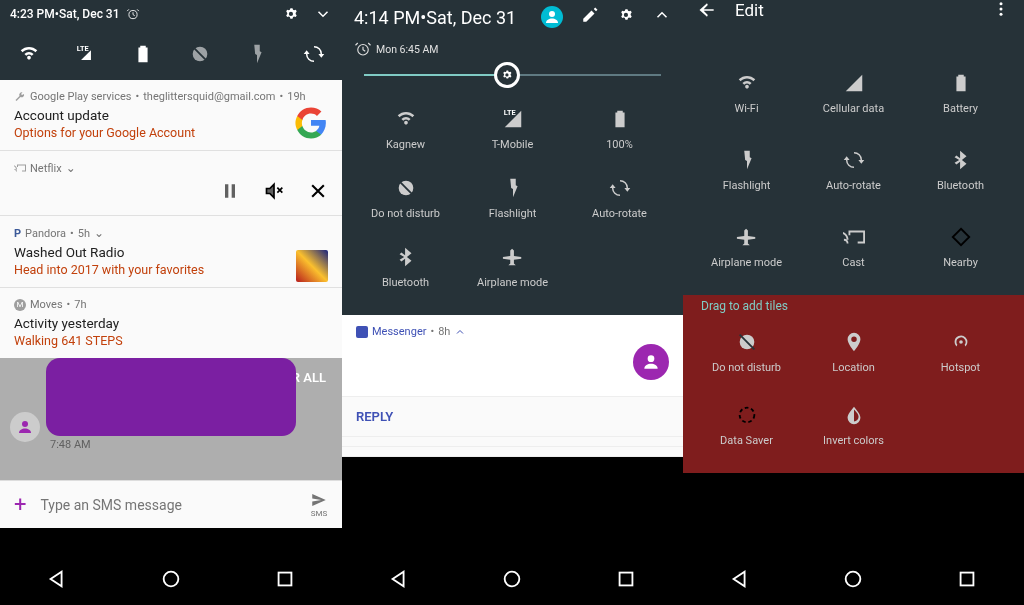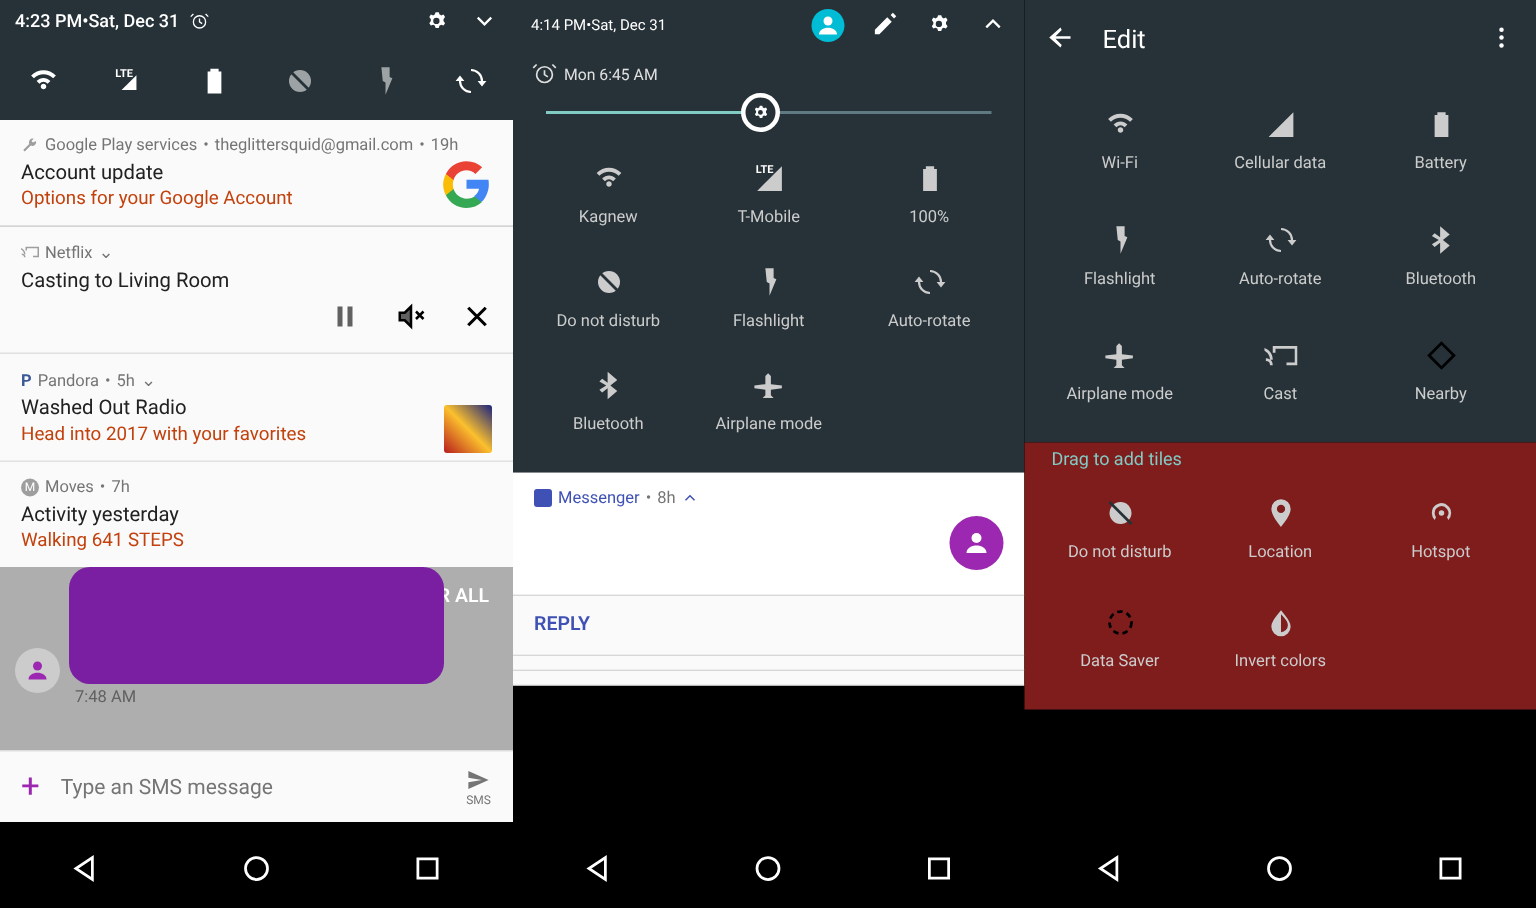--- a/index.html
+++ b/index.html
@@ -27,40 +27,40 @@
   .clearall{background:rgba(0,0,0,.4);color:#fff;font-size:13px;font-weight:600;text-align:right;padding:12px 16px}
   .smsback{background:#e8e8e8;height:170px;position:relative}
   .smsback .bubble{position:absolute;left:46px;top:0;width:250px;height:78px;background:#7b1fa2;border-radius:14px}
   .smsback .time{position:absolute;left:50px;top:80px;font-size:11px;color:#616161}
   .smsback .avatar{position:absolute;left:10px;top:54px;width:30px;height:30px;background:#ccc;border-radius:50%;display:flex;align-items:center;justify-content:center}
   .smsback .compose{position:absolute;bottom:0;left:0;right:0;height:48px;background:#fafafa;display:flex;align-items:center;padding:0 14px;color:#757575;font-size:14px;border-top:1px solid #ddd}
   .smsback::before{content:"";position:absolute;inset:0;background:rgba(0,0,0,.25)}
   .smsback>*{position:absolute;z-index:1}
   
   .p2 .sb2{height:52px;background:#263238;padding:6px 12px;color:#ccc}
-  .p2 .sb2 .row1{display:flex;align-items:center;font-size:10px;color:#fff}
+  .p2 .sb2 .row1{display:flex;align-items:center;font-size:18px;color:#fff}
   .p2 .sb2 .row2{display:flex;align-items:center;font-size:10.5px;color:#e0e0e0;gap:4px;margin-top:12px}
   .p2 .sb2 .ricons{display:flex;gap:18px;align-items:center}
   .p2 .sb2 svg{width:18px;height:18px;fill:#fff}
   .p2 .brightness{background:#263238;height:46px;padding:0 22px;display:flex;align-items:center}
   .p2 .brightness .track{flex:1;height:2px;background:#5f7a82;position:relative}
   .p2 .brightness .fill{position:absolute;left:0;top:0;height:2px;background:#80cbc4;width:48%}
   .p2 .brightness .thumb{position:absolute;left:48%;top:-12px;width:26px;height:26px;border-radius:50%;background:#263238;border:3px solid #fff;transform:translateX(-50%);display:flex;align-items:center;justify-content:center}
   .p2 .tiles{background:#263238;display:grid;grid-template-columns:repeat(3,1fr);padding:10px 10px 26px;row-gap:26px}
   .p2 .tile,.p3 .tile{display:flex;flex-direction:column;align-items:center;gap:8px}
   .p2 .tile .lbl,.p3 .tile .lbl{font-size:11px;color:#ccc}
   .p2 .tile svg,.p3 .tile svg{width:22px;height:22px;fill:#ccc}
   .p2 .msgnotif{background:#fff;padding:10px 14px;border-bottom:1px solid #eee}
   .p2 .msgnotif .hdr{font-size:11px;color:#3f51b5;display:flex;align-items:flex-end;gap:4px}
   .p2 .msgnotif .avatar{width:36px;height:36px;border-radius:50%;background:#9c27b0;margin-left:auto;display:flex;align-items:center;justify-content:center}
   .p2 .msgnotif .content{display:flex;align-items:center;min-height:48px}
   .p2 .reply{color:#3f51b5;font-size:13px;font-weight:600;padding:12px 14px;background:#fafafa;border-bottom:1px solid #eee}
   .p2 .stripe{height:10px;background:#fafafa;border-bottom:1px solid #eee}
   
-  .p3 .header{height:54px;background:#263238;display:flex;align-items:center;padding:0 14px;color:#fff}
+  .p3 .header{height:54px;background:#263238;display:flex;align-items:flex-start;padding:0 14px;color:#fff}
   .p3 .header .title{font-size:17px;margin-left:18px}
   .p3 .tiles3{background:#263238;display:grid;grid-template-columns:repeat(3,1fr);padding:18px 10px 26px;row-gap:34px}
   .p3 .dragzone{background:#7f1d1d;padding:4px 10px 26px}
   .p3 .dragzone .hint{color:#80cbc4;font-size:12px;margin:0 8px 18px}
   .p3 .draggrid{display:grid;grid-template-columns:repeat(3,1fr);row-gap:30px}
   .album{position:absolute;right:14px;top:34px;width:32px;height:32px;background:linear-gradient(45deg,#b71c1c,#fbc02d,#1a237e);border-radius:2px}
   .chev{font-size:12px;color:#757575}
   .lte{font-size:8px;font-weight:700;fill:#fff}
 </style>
 </head>
@@ -226,21 +226,20 @@
   </div>
 
   <div class="notif">
     <div class="hdr">
         <svg width="12" height="12" viewBox="0 0 24 24" fill="#9e9e9e">
           <use href="#i-cast"></use>
         </svg>
       <span>Netflix</span> 
         <span class="chev">⌄</span>
       </div>
-    <div class="title">Casting to Living Room</div>
     <div class="actions">
       <span><svg viewBox="0 0 24 24">
             <use href="#i-pause"></use>
           </svg></span>
       <span><svg viewBox="0 0 24 24">
             <use href="#i-mute"></use>
           </svg></span>
       <span><svg viewBox="0 0 24 24">
             <use href="#i-close"></use>
           </svg></span>

